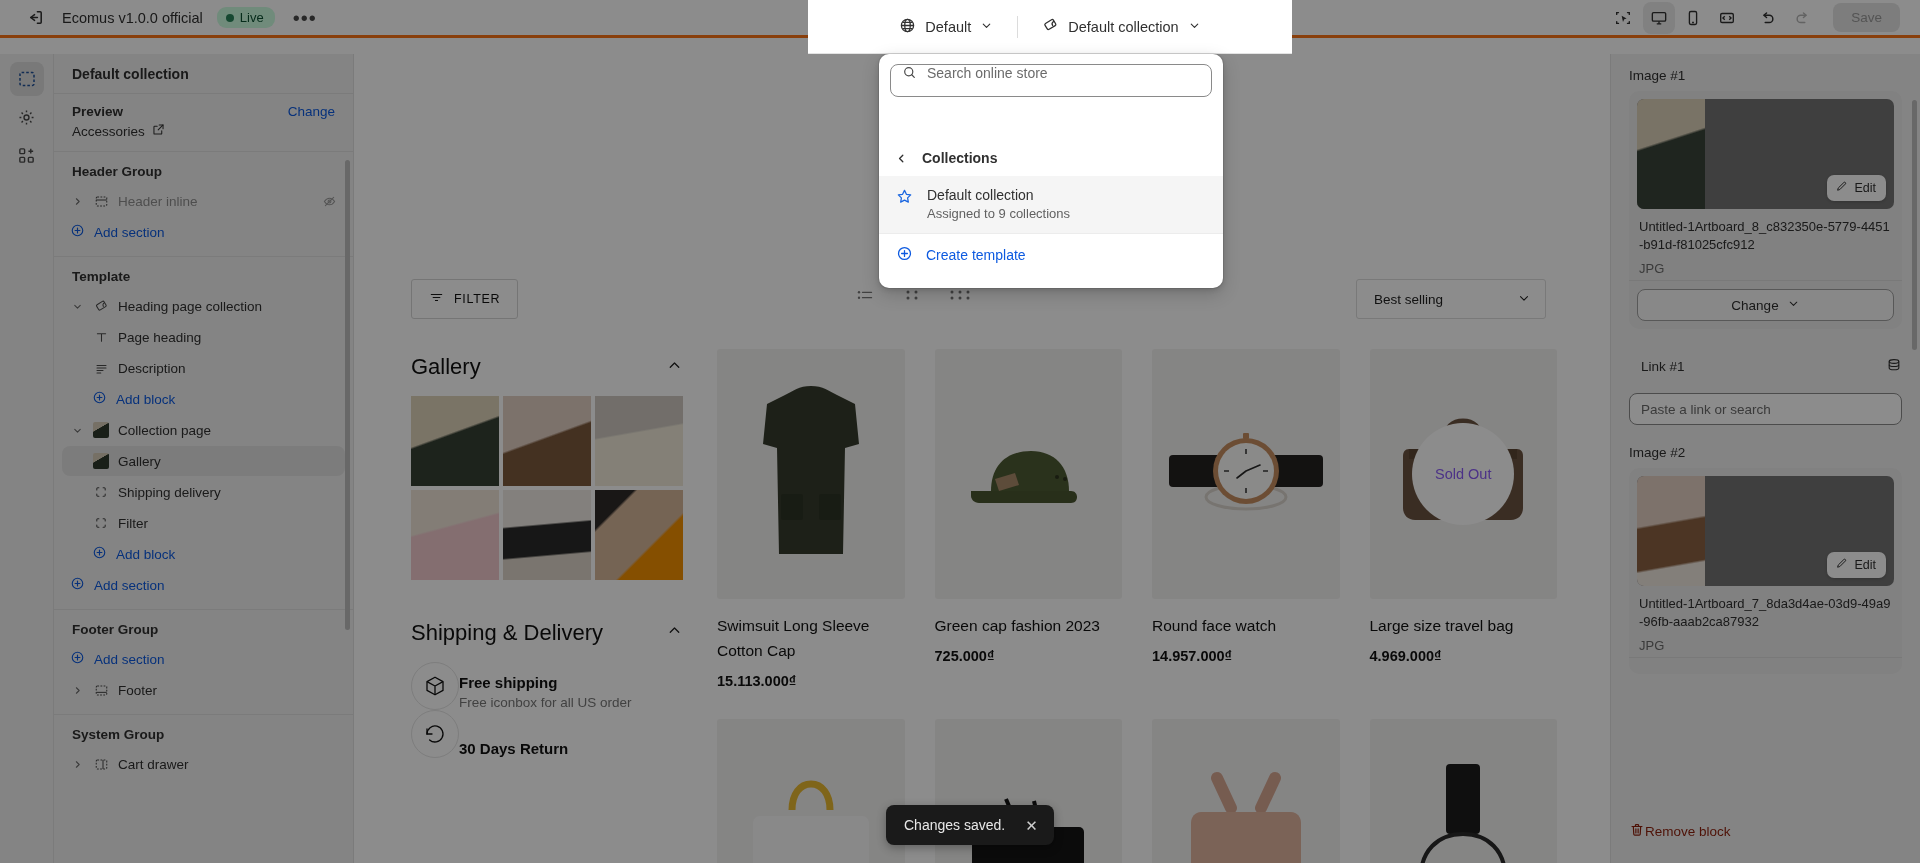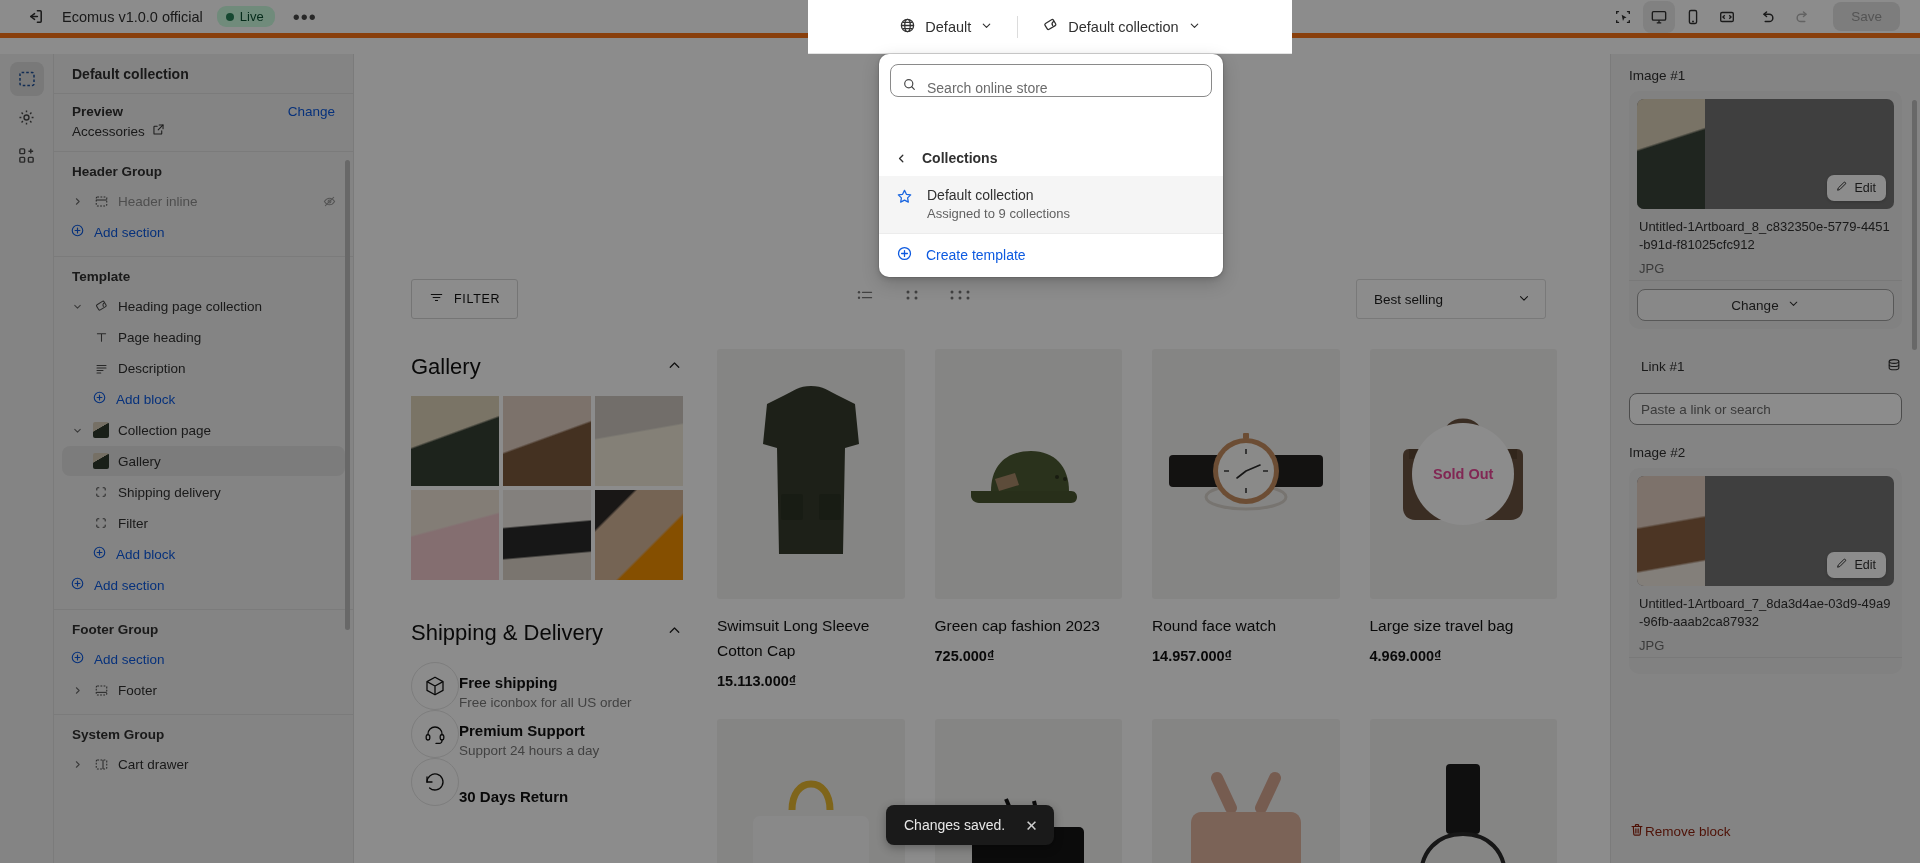--- a/index.html
+++ b/index.html
@@ -10,21 +10,21 @@
   }
   #root { position: relative; width: 1920px; height: 863px; background: #fff; }
 
   
   .dim-layer { position: absolute; inset: 0; background: rgba(0,0,0,0.45); z-index: 50; pointer-events: none; }
 
   
   .topbar {
     position: absolute; top: 0; left: 0; width: 1920px; height: 38px;
     background: #fff; display: flex; align-items: center;
-    border-bottom: 5px solid #f97316; z-index: 10;
+    border-bottom: 3px solid #f97316; z-index: 10;
   }
   .tb-left { display: flex; align-items: center; gap: 14px; padding-left: 22px; width: 560px; }
   .exit-ico { width: 26px; height: 26px; display:flex; align-items:center; justify-content:center; border-radius: 6px; cursor: pointer; color:#303030; }
   .theme-name { font-size: 14.5px; color: #303030; font-weight: 400; white-space: nowrap; }
   .live-pill {
     display: inline-flex; align-items: center; gap: 6px;
     background: #cdfee1; color: #0c5132; font-size: 13px;
     border-radius: 9px; padding: 3px 11px 3px 9px; font-weight: 400;
   }
   .live-dot { width: 8px; height: 8px; border-radius: 50%; background: #29845a; display: inline-block; }
@@ -57,21 +57,21 @@
     display: flex; align-items: center; justify-content: center;
   }
   .dropdown {
     position: absolute; top: 54px; left: 879px; width: 344px;
     background: #fff; border-radius: 10px; z-index: 130;
     box-shadow: 0 0 0 1px rgba(0,0,0,0.07), 0 6px 18px rgba(0,0,0,0.18), 0 2px 5px rgba(0,0,0,0.12);
     padding: 0; overflow: hidden;
   }
   .dd-search-wrap { padding: 10px 11px 9px 11px; }
   .dd-search {
-    display: flex; align-items: flex-end; gap: 10px;
+    display: flex; align-items: flex-start; gap: 10px;
     border: 1px solid #8a8a8a; border-radius: 8px; height: 33px; padding: 0 11px;
     background: #fff;
   }
   .dd-search input {
     border: none; outline: none; font-size: 14px; color: #303030; width: 100%;
     font-family: "Liberation Sans", sans-serif; background: transparent;
   }
   .dd-search input::placeholder { color: #6b6b6b; }
   .dd-sectionhead {
     display: flex; align-items: center; gap: 14px;
@@ -81,21 +81,21 @@
   .dd-item {
     display: flex; align-items: flex-start; gap: 14px;
     padding: 10px 14px 11px 17px; cursor: pointer;
   }
   .dd-item.selected { background: #f5f5f5; }
   .dd-item-title { font-size: 14px; color: #303030; line-height: 18px; }
   .dd-item-sub { font-size: 13px; color: #616161; line-height: 17px; margin-top: 1px; }
   .dd-sep { height: 1px; background: #ececec; margin: 0; }
   .dd-create {
     display: flex; align-items: center; gap: 13px;
-    padding: 11px 14px 12px 17px; cursor: pointer;
+    padding: 11px 14px 23px 17px; cursor: pointer;
     color: #0d5ae0; font-size: 14px;
   }
   .star-ico { margin-top: 2px; }
 
   
   .rail {
     position: absolute; top: 54px; left: 0; width: 54px; height: 809px;
     background: #f1f1f1; border-right: 1px solid #e1e1e1;
     display: flex; flex-direction: column; align-items: center; padding-top: 8px; gap: 4px; z-index: 5;
   }
@@ -178,21 +178,21 @@
     display: grid; grid-template-columns: repeat(4, 1fr); gap: 30px 30px;
   }
   .p-card { width: 100%; }
   .p-img { width: 100%; height: 250px; border-radius: 3px; background: #f3f2f1; position: relative; overflow: hidden; display:flex; align-items:center; justify-content:center; }
   .p-name { font-size: 15.5px; color: #111; margin-top: 14px; line-height: 25px; }
   .p-price { font-size: 14.5px; color: #111; font-weight: 700; margin-top: 10px; }
   .soldout {
     position: absolute; left: 50%; top: 50%; transform: translate(-50%,-50%);
     width: 102px; height: 102px; border-radius: 50%; background: #fff;
     display: flex; align-items: center; justify-content: center;
-    font-size: 14.5px; color: #ec4899; font-weight: bold;
+    font-size: 14.5px; color: #8b5cf6;
   }
 
   
   .toast {
     position: absolute; left: 886px; top: 805px; z-index: 60;
     background: #1a1a1a; color: #e8e8e8; border-radius: 8px;
     padding: 12px 16px 12px 18px; font-size: 14px;
     display: flex; align-items: center; gap: 20px;
     box-shadow: 0 3px 10px rgba(0,0,0,0.3);
   }
@@ -655,34 +655,20 @@
                 <path d="M12 3.2 20 7.6v8.8L12 20.8 4 16.4V7.6Z"></path>
                   <path d="M4 7.6 12 12l8-4.4M12 12v8.8"></path>
               </svg>
             </span>
             <span>
               <span class="sd-t">Free shipping</span>
               <span class="sd-s" style="display:block">Free iconbox for all US order</span>
             </span>
           </div>
 
-          <div class="sd-item">
-            <span class="sd-circle">
-              <svg width="24" height="24" viewBox="0 0 24 24" fill="none" stroke="currentColor" stroke-width="1.3" stroke-linecap="round">
-                <path d="M5 13v-1a7 7 0 0 1 14 0v1"></path>
-                  <rect x="3.2" y="12.6" width="3.6" height="5.4" rx="1.7"></rect>
-                  <rect x="17.2" y="12.6" width="3.6" height="5.4" rx="1.7"></rect>
-                <path d="M19 18v.8a2.6 2.6 0 0 1-2.6 2.6H13"></path>
-              </svg>
-            </span>
-            <span>
-              <span class="sd-t">Premium Support</span>
-              <span class="sd-s" style="display:block">Support 24 hours a day</span>
-            </span>
-          </div>
 
           <div class="sd-item">
             <span class="sd-circle">
               <svg width="24" height="24" viewBox="0 0 24 24" fill="none" stroke="currentColor" stroke-width="1.3" stroke-linecap="round">
                 <path d="M4 12a8 8 0 1 1 2.6 5.9"></path>
                   <path d="M4 7v5h5"></path>
               </svg>
             </span>
             <span>
               <span class="sd-t">30 Days Return</span>

